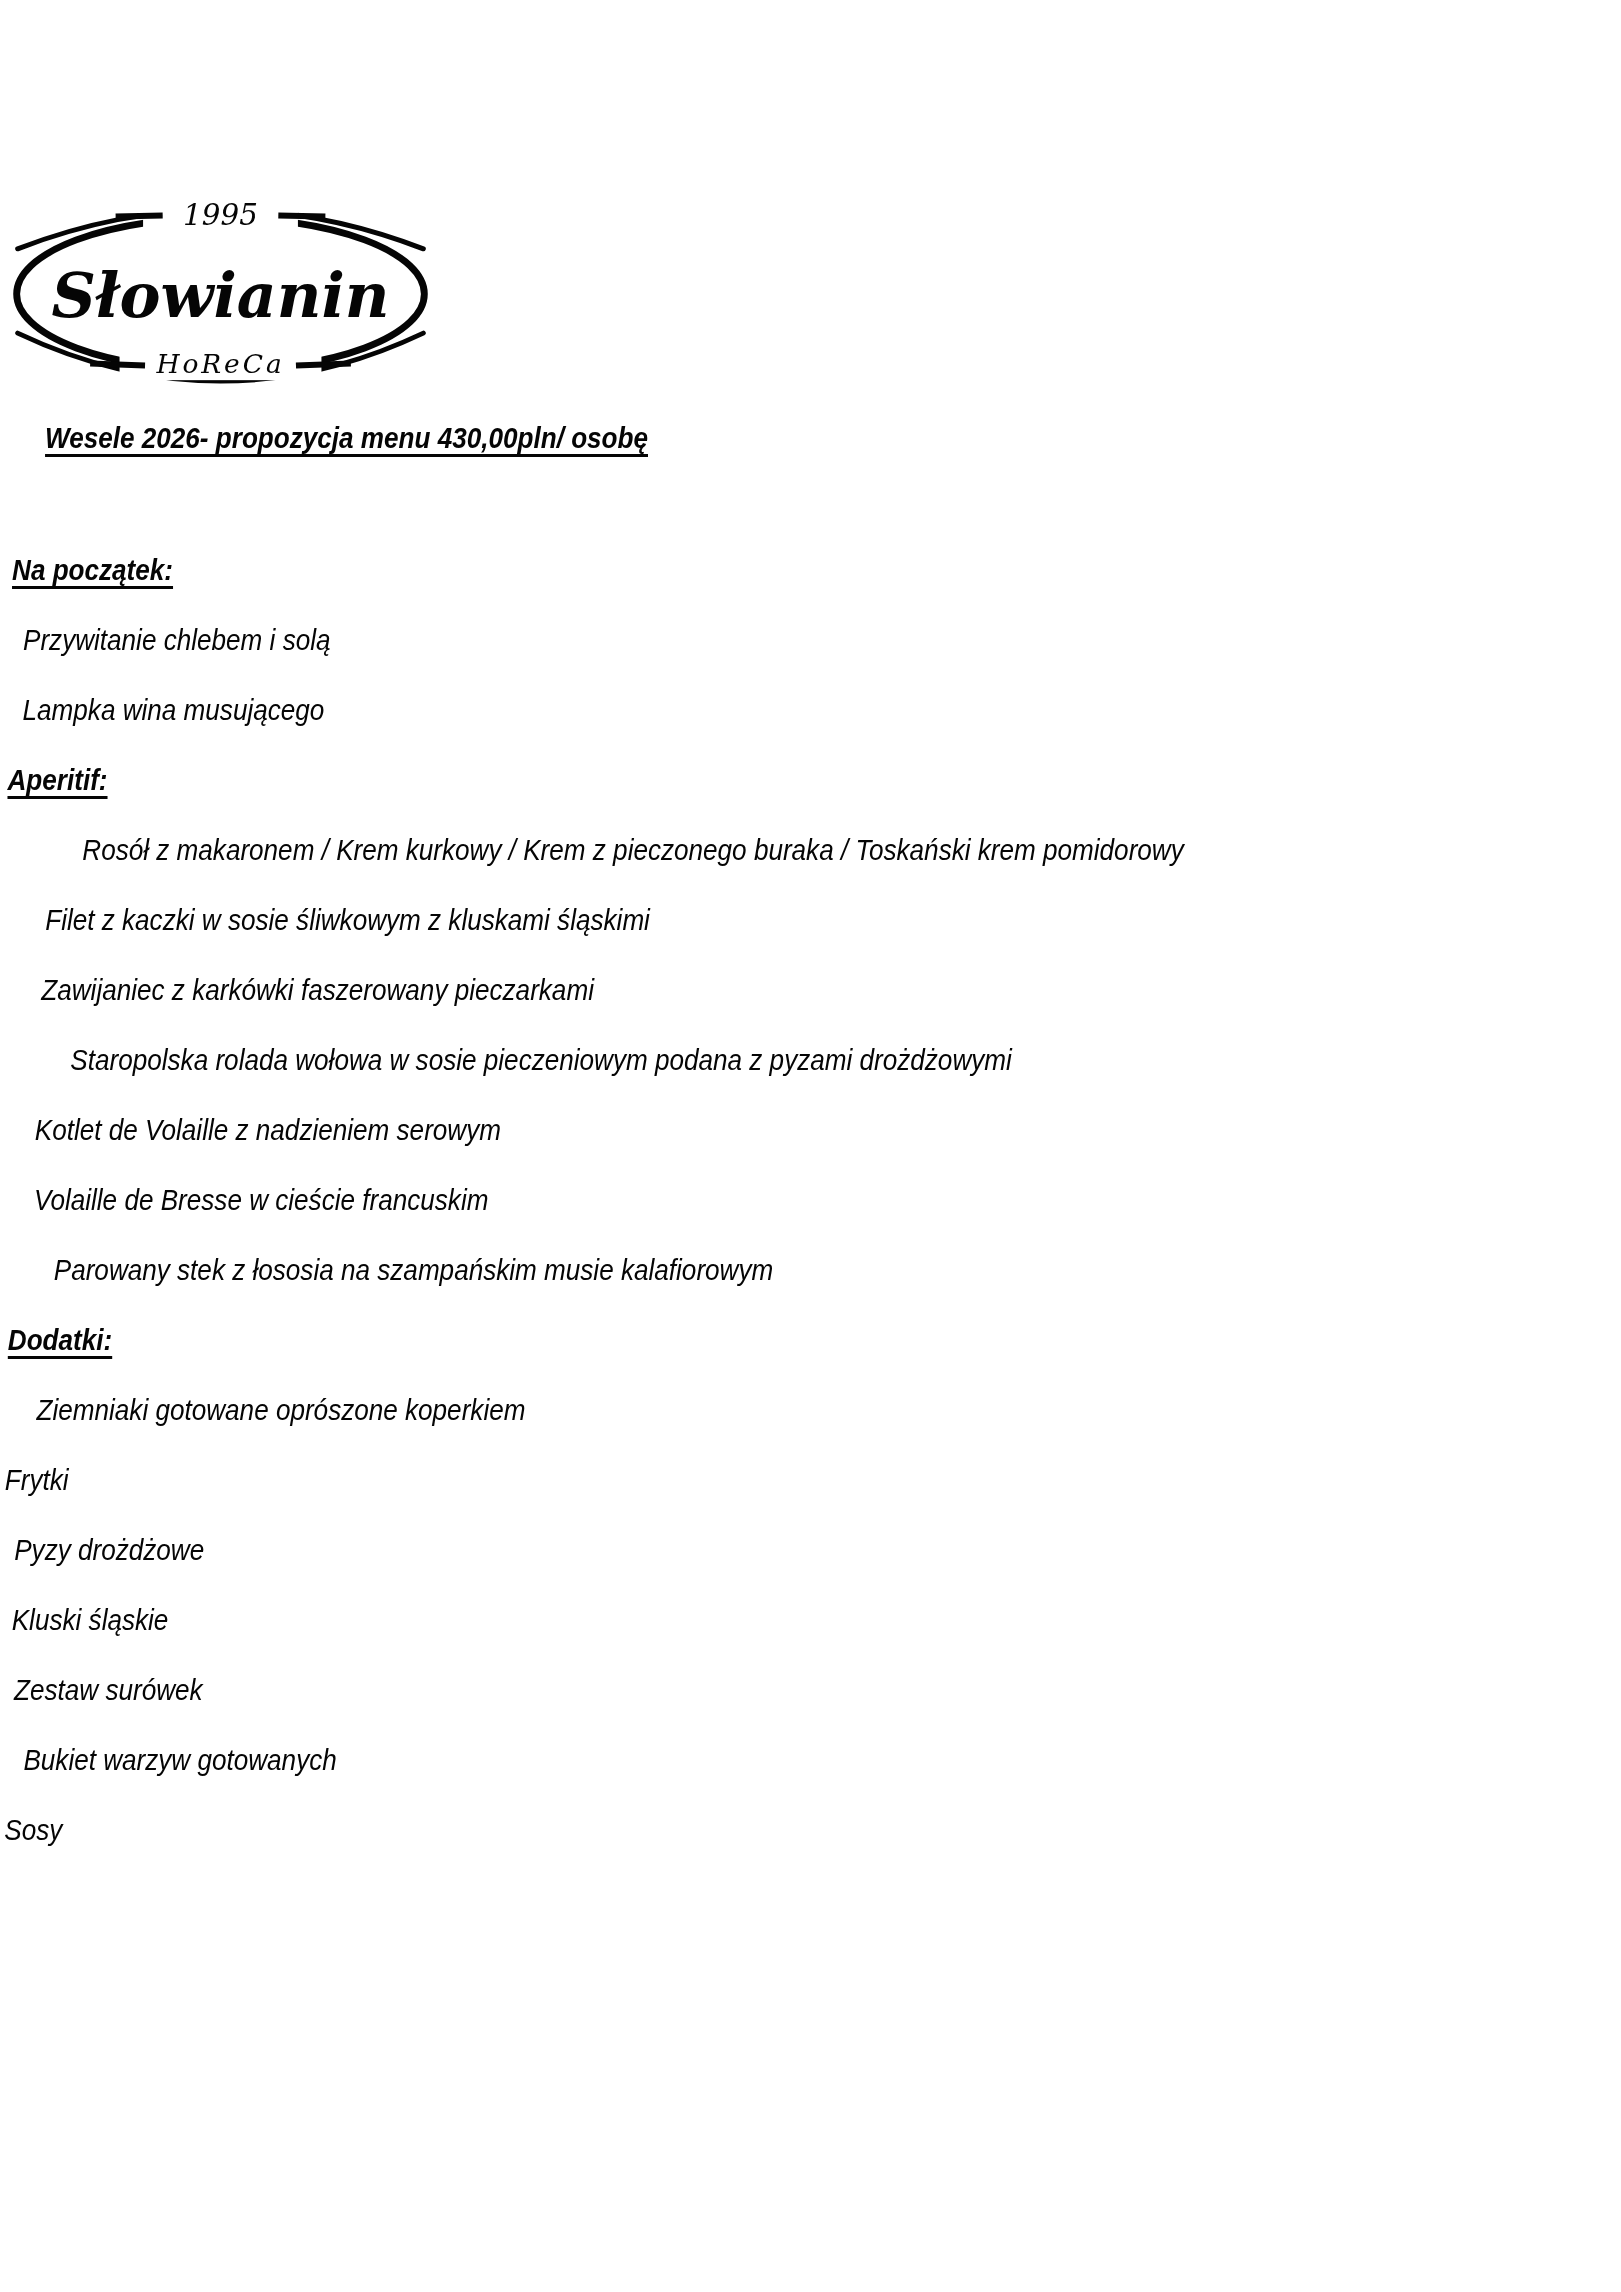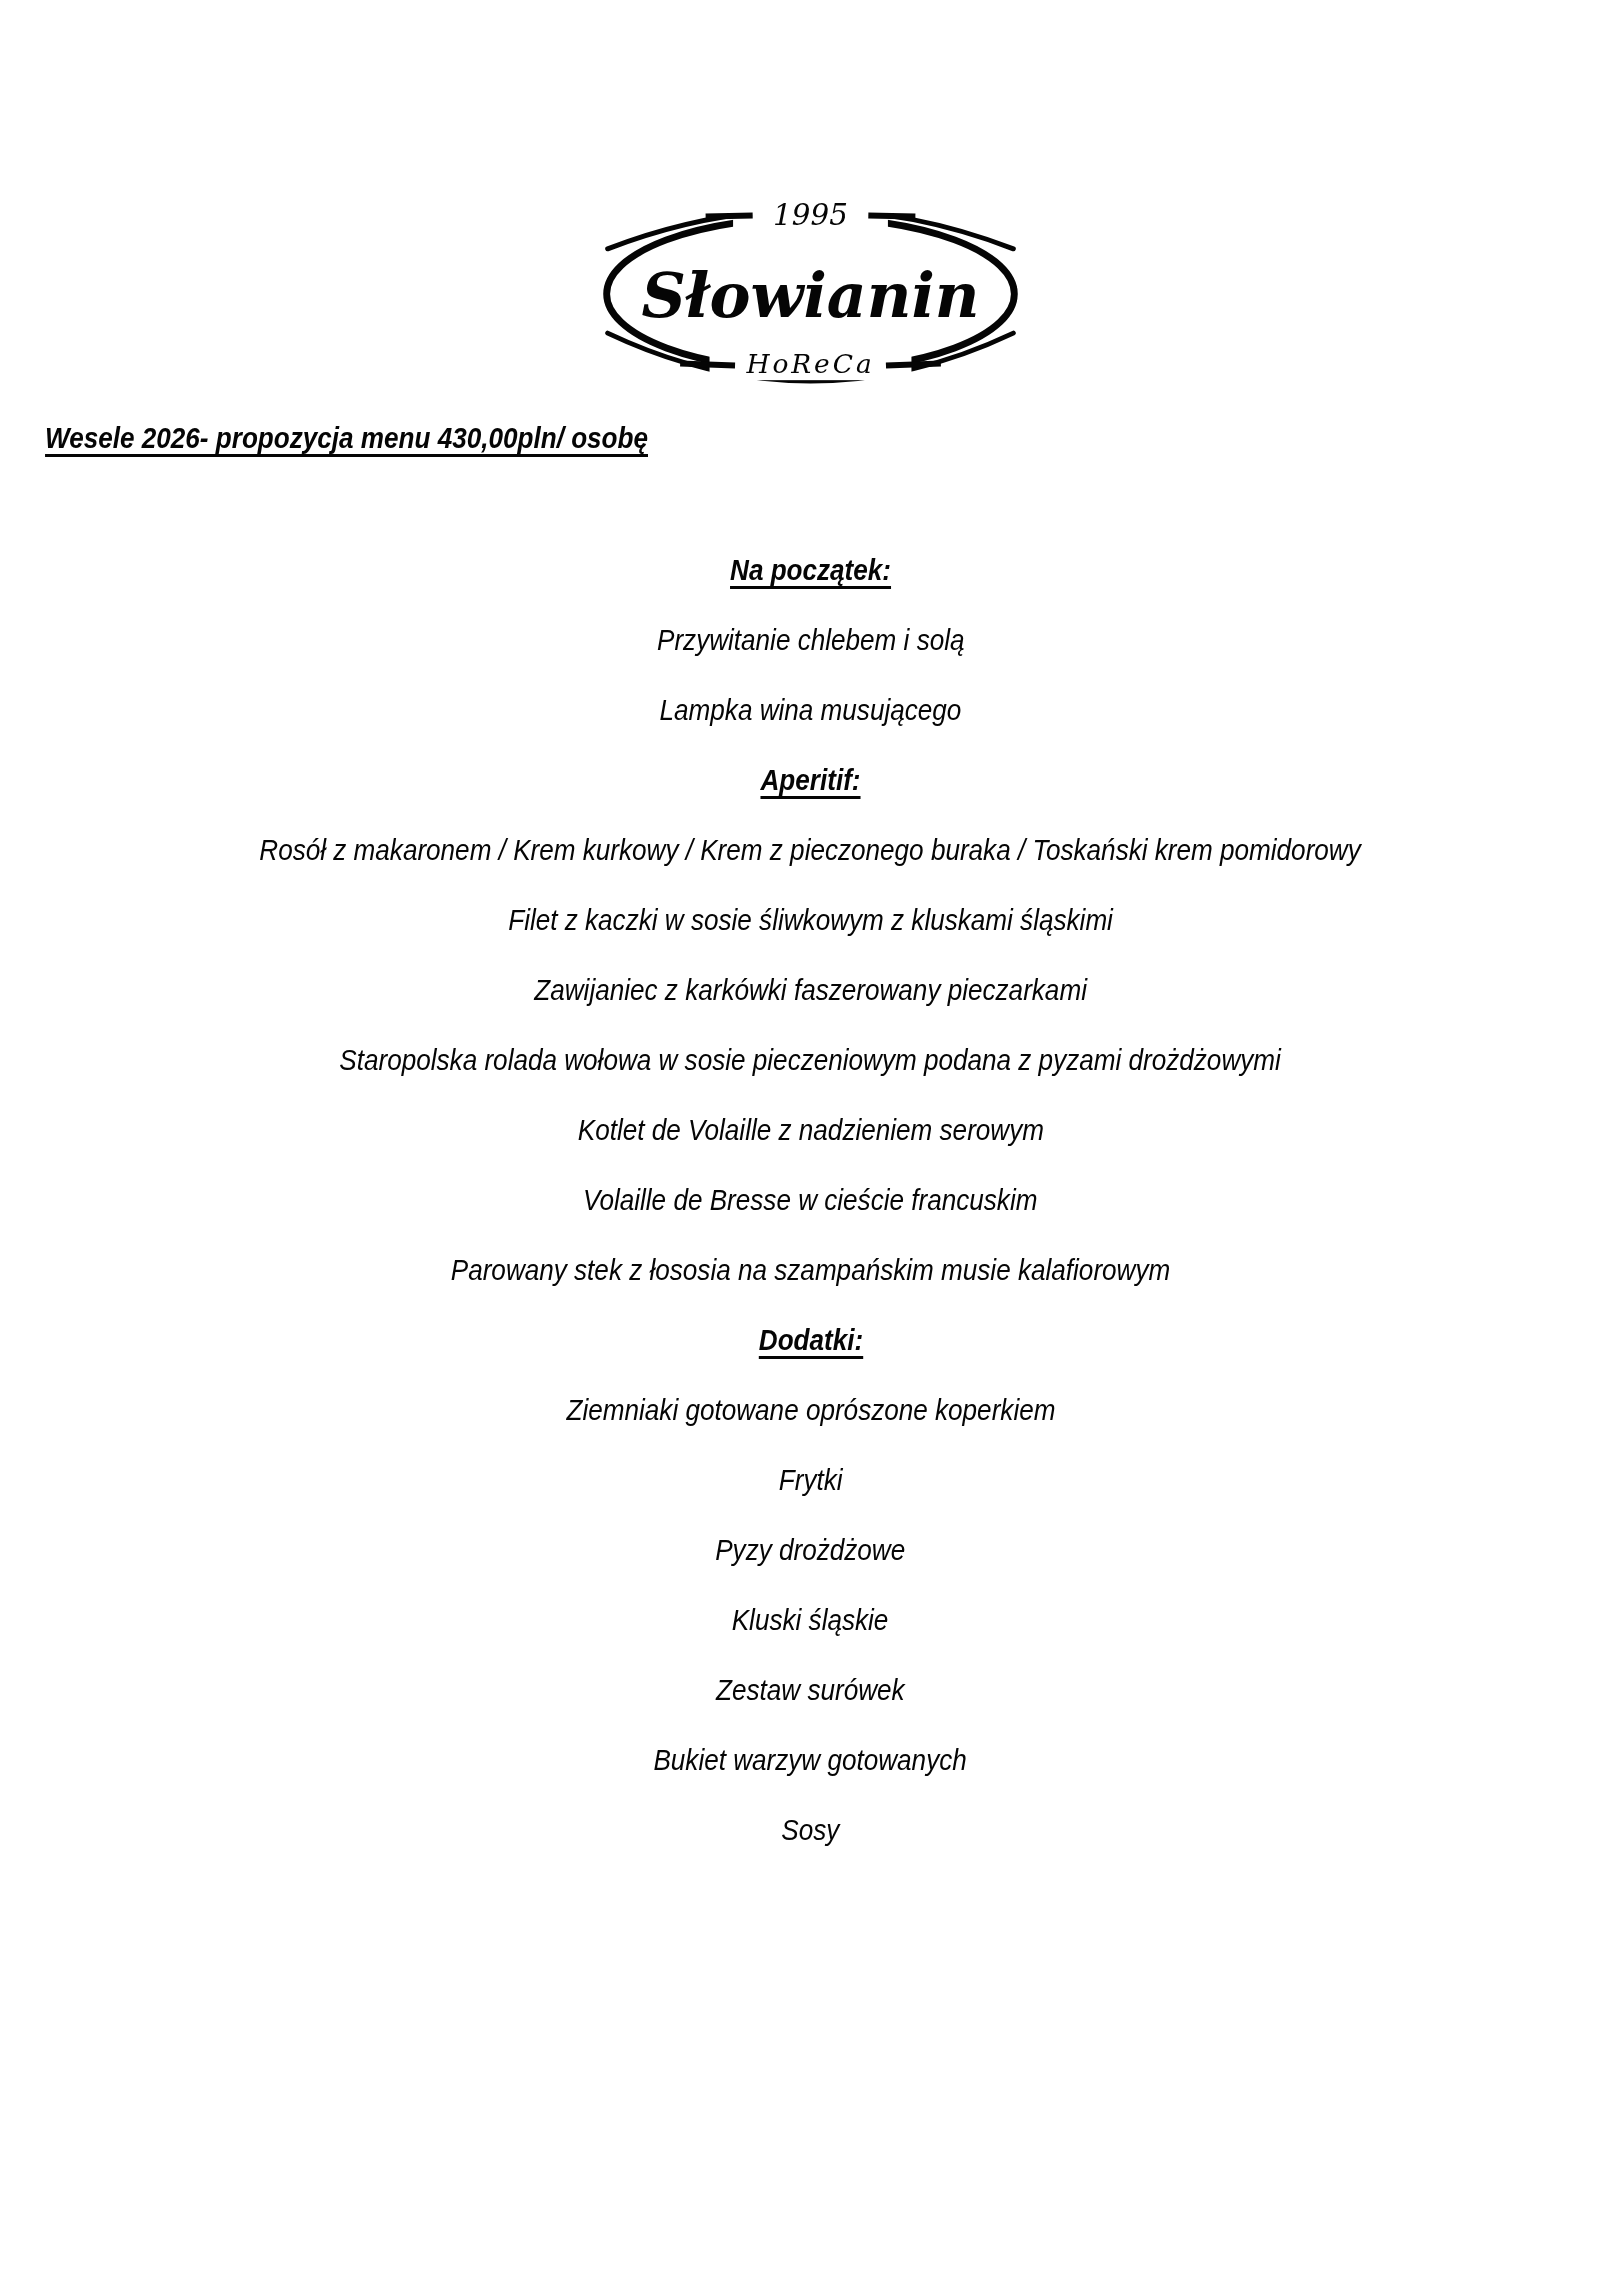--- a/index.html
+++ b/index.html
@@ -16,21 +16,21 @@
     font-family: "Liberation Sans", sans-serif;
     overflow: hidden;
   }
   
   .logo-wrap {
     position: absolute;
     top: 186px;
     left: 0;
     width: 100%;
     display: flex;
-    justify-content: center;
+    justify-content: flex-start;
   }
   .logo-svg { display: block; }
   .logo-script {
     font-family: "DejaVu Serif", serif;
     font-style: italic;
     fill: #050505;
   }
   
   .doc-title {
     position: absolute;
@@ -53,21 +53,20 @@
   .menu {
     position: absolute;
     top: 535px;
     left: 0;
     width: 100%;
   }
   .line {
     height: 70px;
     display: flex;
     align-items: center;
-    justify-content: center;
     font-size: 30px;
     font-style: italic;
     white-space: nowrap;
   }
   .cond {
     display: inline-block;
     transform: scaleX(0.87);
     transform-origin: 50% 50%;
     white-space: nowrap;
   }

